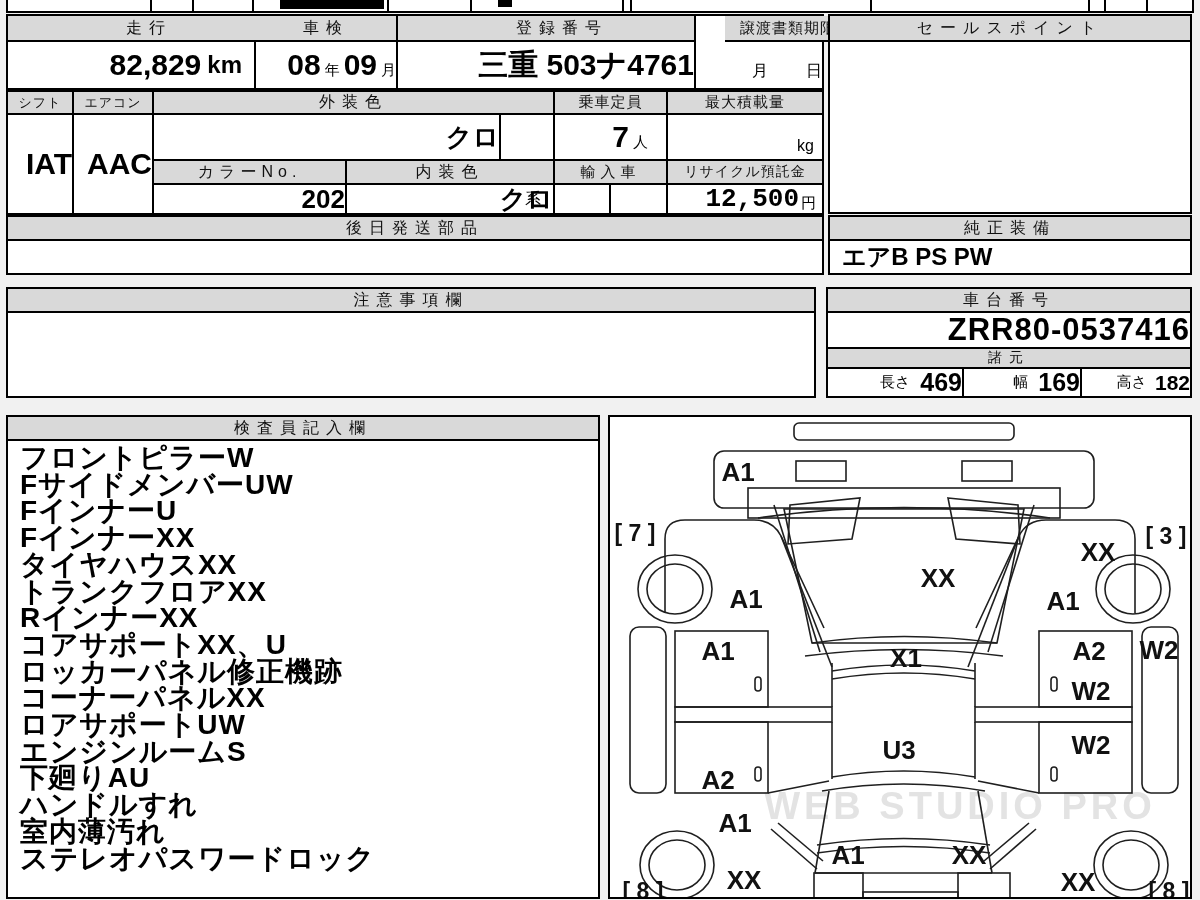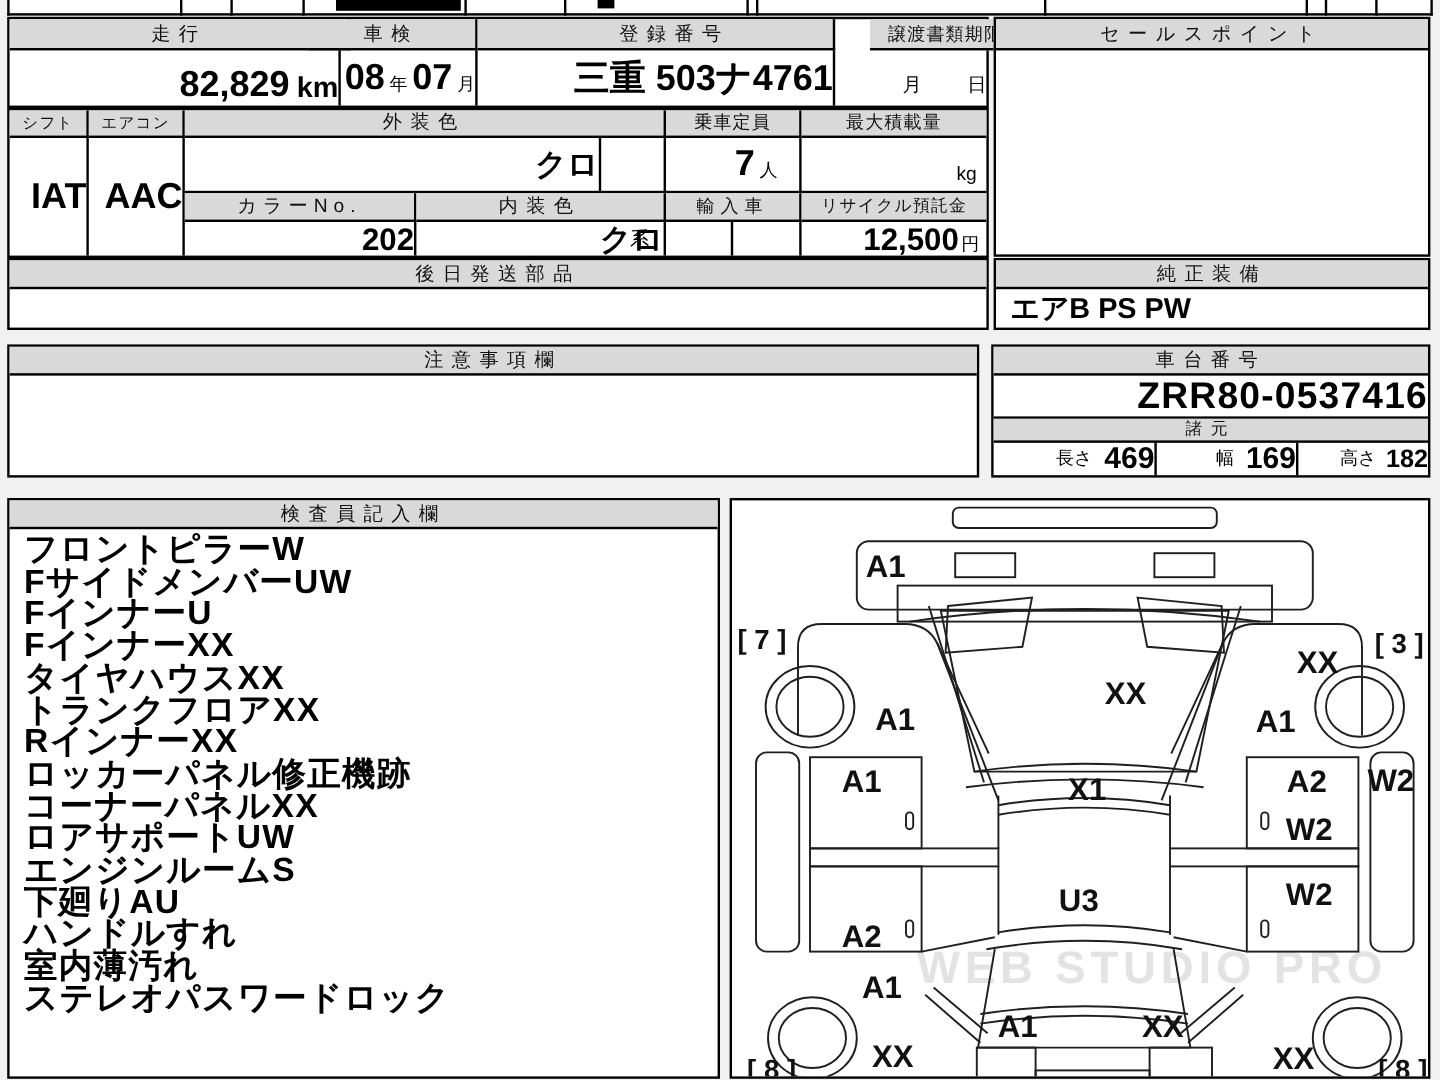--- a/index.html
+++ b/index.html
@@ -51,28 +51,28 @@
     <div class="strip-blob" style="left:272px;top:0;width:104px;height:9px;"></div>
     <div class="strip-blob" style="left:490px;top:0;width:14px;height:7px;"></div>
   </div>
 
   <div class="panel" style="left:6px;top:14px;width:818px;height:76px;">
     <div class="hd" style="left:0;top:0;width:284px;height:26px;border-right:2px solid #000;">走行</div>
     <div class="hd" style="left:248px;top:0;width:142px;height:26px;border-right:2px solid #000;">車検</div>
     <div class="hd" style="left:390px;top:0;width:298px;height:26px;border-right:2px solid #000;padding-left:32px;">登録番号</div>
     <div class="hd tight" style="left:717px;top:0;width:126px;height:26px;">譲渡書類期限</div>
 
-    <div class="cell" style="left:0;top:26px;width:276px;height:46px;justify-content:flex-end;border-right:2px solid #000;align-items:flex-end;">
+    <div class="cell" style="left:0;top:26px;width:248px;height:46px;justify-content:flex-end;padding-right:12px;border-right:2px solid #000;">
       <span class="big">82,829</span>
       <span style="font-weight:bold;font-size:24px;margin-left:6px;">km</span>
     </div>
     <div class="cell" style="left:248px;top:26px;width:142px;height:46px;border-right:2px solid #000;">
       <span class="big">08</span>
       <span class="unit">年</span>
-      <span class="big" style="margin-left:4px;">07</span>
+      <span class="big" style="margin-left:4px;">09</span>
       <span class="unit">月</span>
     </div>
     <div class="cell" style="left:390px;top:26px;width:298px;height:46px;border-right:2px solid #000;">
       <span class="big">三重 503ナ4761</span>
     </div>
     <div class="cell" style="left:688px;top:26px;width:126px;height:46px;align-items:flex-end;padding-bottom:6px;gap:38px;font-size:16px;">
       <span>月</span>
       <span>日</span>
     </div>
   </div>
@@ -118,21 +118,21 @@
 
     <div class="cell" style="left:146px;top:93px;width:193px;height:28px;border-right:2px solid #000;">
       <span class="med">202</span>
     </div>
     <div class="cell" style="left:339px;top:93px;width:208px;height:28px;border-right:2px solid #000;">
       <span class="med">クロ</span>
       <span style="position:absolute;right:12px;font-size:16px;">系</span>
     </div>
     <div class="cell" style="left:547px;top:93px;width:56px;height:28px;border-right:2px solid #000;"></div>
     <div class="cell" style="left:603px;top:93px;width:57px;height:28px;border-right:2px solid #000;"></div>
-    <div class="cell" style="left:660px;top:93px;width:154px;height:28px;justify-content:flex-end;padding-right:6px;">
+    <div class="cell" style="left:660px;top:93px;width:154px;height:28px;justify-content:flex-end;padding-right:6px;font-family:Liberation Mono, monospace;">
       <span class="med">12,500</span>
       <span style="font-size:15px;margin:8px 0 0 2px;">円</span>
     </div>
   </div>
 
   <div class="panel" style="left:6px;top:215px;width:818px;height:60px;">
     <div class="hd" style="left:0;top:0;width:814px;height:24px;">後日発送部品</div>
     <div class="cell" style="left:0;top:24px;width:814px;height:32px;"></div>
   </div>
 
@@ -167,20 +167,21 @@
   <div class="panel" style="left:6px;top:415px;width:594px;height:484px;">
     <div class="hd" style="left:0;top:0;width:590px;height:24px;">検査員記入欄</div>
     <div class="abs" style="left:12px;top:28px;width:570px;height:448px;">
       <div class="insp-line">フロントピラーW</div>
       <div class="insp-line">FサイドメンバーUW</div>
       <div class="insp-line">FインナーU</div>
       <div class="insp-line">FインナーXX</div>
       <div class="insp-line">タイヤハウスXX</div>
       <div class="insp-line">トランクフロアXX</div>
       <div class="insp-line">RインナーXX</div>
+      <div class="insp-line">コアサポートXX、U</div>
       <div class="insp-line">ロッカーパネル修正機跡</div>
       <div class="insp-line">コーナーパネルXX</div>
       <div class="insp-line">ロアサポートUW</div>
       <div class="insp-line">エンジンルームS</div>
       <div class="insp-line">下廻りAU</div>
       <div class="insp-line">ハンドルすれ</div>
       <div class="insp-line">室内薄汚れ</div>
       <div class="insp-line">ステレオパスワードロック</div>
     </div>
   </div>

